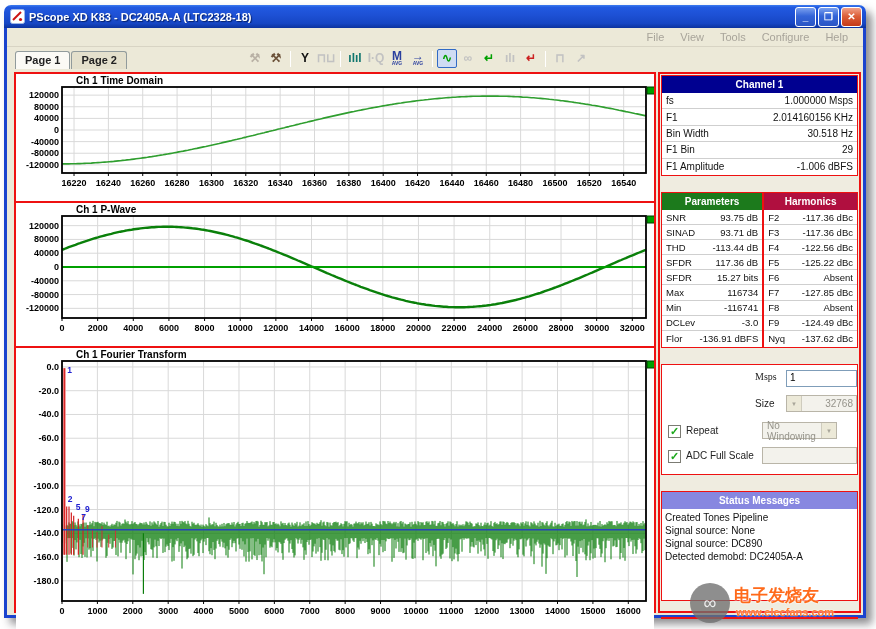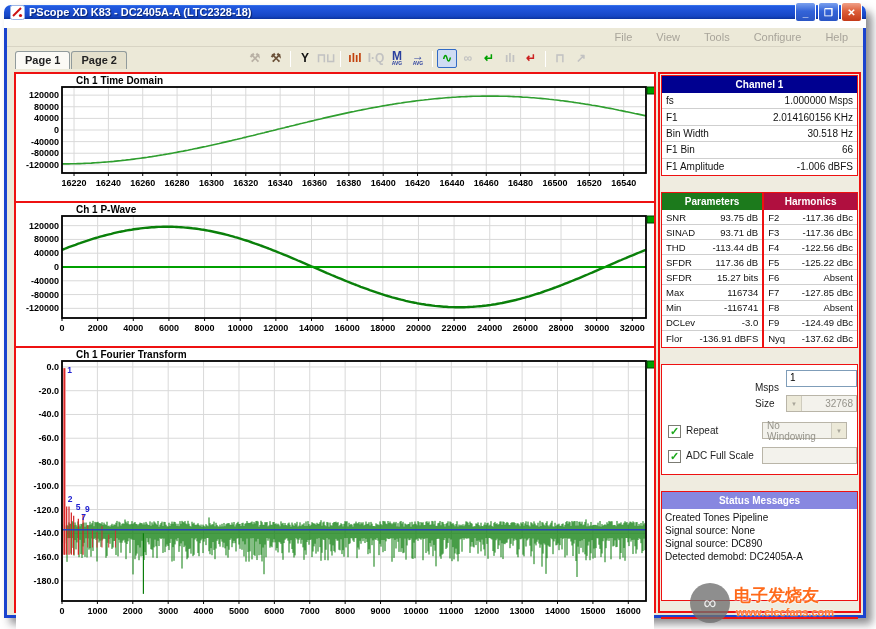--- a/index.html
+++ b/index.html
@@ -1,34 +1,34 @@
 <!DOCTYPE html>
 <html><head>
 <meta charset="utf-8">
 <style>
   html,body{margin:0;padding:0;background:#fff;}
   *{box-sizing:border-box;font-family:"Liberation Sans",sans-serif;}
   #stage{position:relative;width:876px;height:629px;background:#fff;overflow:hidden;}
   #window{position:absolute;left:4px;top:5px;width:862px;height:613px;border-radius:8px 8px 0 0;
           box-shadow:6px 6px 8px rgba(50,50,55,.55);}
   
-  .titlebar{height:14px;border-radius:7px 7px 0 0;display:flex;align-items:center;padding:0 4px;
+  .titlebar{height:23px;border-radius:7px 7px 0 0;display:flex;align-items:center;padding:0 4px;
     background:linear-gradient(180deg,#3c7cf0 0%,#2159e0 10%,#1d50d4 45%,#1646c4 80%,#0c339e 100%);}
   .titlebar .app-icon{width:15px;height:15px;margin:0 4px 0 2px;flex:none;}
   .titlebar .title-text{color:#fff;font-size:11px;font-weight:bold;text-shadow:1px 1px 1px #05206a;flex:1;
     white-space:nowrap;overflow:hidden;}
   .winbtns{display:flex;gap:2px;}
   .winbtn{width:21px;height:20px;border-radius:3px;border:1px solid #fff;color:#fff;font-size:10px;font-weight:bold;
     display:flex;align-items:center;justify-content:center;
     background:linear-gradient(180deg,#7aa0ee 0%,#3464d8 45%,#2a55c4 100%);}
   .winbtn.close{background:linear-gradient(180deg,#f0a088 0%,#dd5f3a 45%,#c43a18 100%);}
   
   .winbody{position:absolute;left:0;right:0;top:23px;bottom:0;background:#ECE9D8;
     border-left:3px solid #1a43ce;border-right:3px solid #1a43ce;border-bottom:3px solid #1a43ce;}
-  .menubar{height:19px;display:flex;justify-content:flex-end;align-items:center;gap:10px;padding:0 8px;
+  .menubar{height:19px;display:flex;justify-content:flex-end;align-items:center;gap:2px;padding:0 8px;
     border-bottom:1px solid #d8d4c4;}
   .menu-item{color:#a8a49a;font-size:11px;padding:1px 7px;}
   .tabbar{height:24px;position:relative;padding-left:8px;padding-top:3px;}
   .tab{display:inline-block;padding:2px 9px 3px 9px;margin-right:1px;font-size:11px;font-weight:bold;color:#222;
     border:1px solid #919b9c;border-bottom:none;border-radius:3px 3px 0 0;background:#e4e0cc;}
   .tab.active{background:#fbfaf5;}
   .toolbar{position:absolute;left:238px;top:2px;display:flex;align-items:center;gap:1px;}
   .tb-icon{width:20px;height:19px;display:flex;flex-direction:column;align-items:center;justify-content:center;
     font-weight:bold;line-height:.85;}
   .tb-icon .glyph{font-size:12px;}
@@ -122,21 +122,21 @@
             </span>
             <span class="tb-divider"></span>
             <span class="tb-icon">
               <span class="glyph" style="color: rgb(16, 16, 16);">Y</span>
             </span>
             <span class="tb-icon">
               <span class="glyph" style="color: rgb(194, 194, 194);">⊓⊔</span>
             </span>
             <span class="tb-divider"></span>
             <span class="tb-icon">
-              <span class="glyph" style="color: #c2410c;">ılıl</span>
+              <span class="glyph" style="color: #0f766e;">ılıl</span>
             </span>
             <span class="tb-icon">
               <span class="glyph" style="color: rgb(194, 194, 194);">I·Q</span>
             </span>
             <span class="tb-icon">
               <span class="glyph" style="color: rgb(42, 63, 158);">M</span>
               <span class="sub" style="color: rgb(42, 63, 158);">AVG</span>
             </span>
             <span class="tb-icon">
               <span class="glyph" style="color: rgb(42, 63, 158);">→</span>
@@ -1017,21 +1017,21 @@
                 <div class="t-row ch-row">
                   <span>F1</span>
                   <span>2.014160156 KHz</span>
                 </div>
                 <div class="t-row ch-row">
                   <span>Bin Width</span>
                   <span>30.518 Hz</span>
                 </div>
                 <div class="t-row ch-row">
                   <span>F1 Bin</span>
-                  <span>66</span>
+                  <span>29</span>
                 </div>
                 <div class="t-row ch-row">
                   <span>F1 Amplitude</span>
                   <span>-1.006 dBFS</span>
                 </div>
               </div>
           </div>
 
           <div class="panel duo" style="height:156px;flex:none;">
             <div class="half left">
@@ -1112,30 +1112,30 @@
                   </div>
                   <div class="t-row pm-row">
                     <span>Nyq</span>
                     <span>-137.62 dBc</span>
                   </div>
                 </div>
             </div>
           </div>
 
           <div class="panel controls-panel" style="height:111px;flex:none;">
-            <span class="ctl-label" style="left:93px;top:17px;">Msps</span>
+            <span class="ctl-label" style="left:93px;top:6px;font-family:Liberation Serif, serif;">Msps</span>
             <div class="txt-input" style="left:124px;top:5px;width:71px;">1</div>
             <span class="ctl-label" style="left:93px;top:33px;">Size</span>
             <div class="dis-field" style="left:124px;top:30px;width:71px;">
               <span class="dd-arrow" style="font-size:6px;">▼</span>
               <span style="flex:1;text-align:right;padding-right:3px;">32768</span>
             </div>
             <div class="checkbox" style="left:6px;top:60px;">✓</div>
             <span class="ctl-label" style="left:24px;top:60px;">Repeat</span>
-            <div class="dis-field" style="left:100px;top:57px;width:85px;">
+            <div class="dis-field" style="left:100px;top:57px;width:75px;">
               <span style="flex:1;padding-left:4px;">No Windowing</span>
               <span class="dd-arrow right" style="font-size:6px;">▼</span>
             </div>
             <div class="checkbox" style="left:6px;top:85px;">✓</div>
             <span class="ctl-label" style="left:24px;top:85px;">ADC Full Scale</span>
             <div class="dis-field" style="left:100px;top:82px;width:95px;"></div>
           </div>
 
           <div class="panel" style="height:110px;flex:none;">
             <div class="panel-header hdr-status">Status Messages</div>

